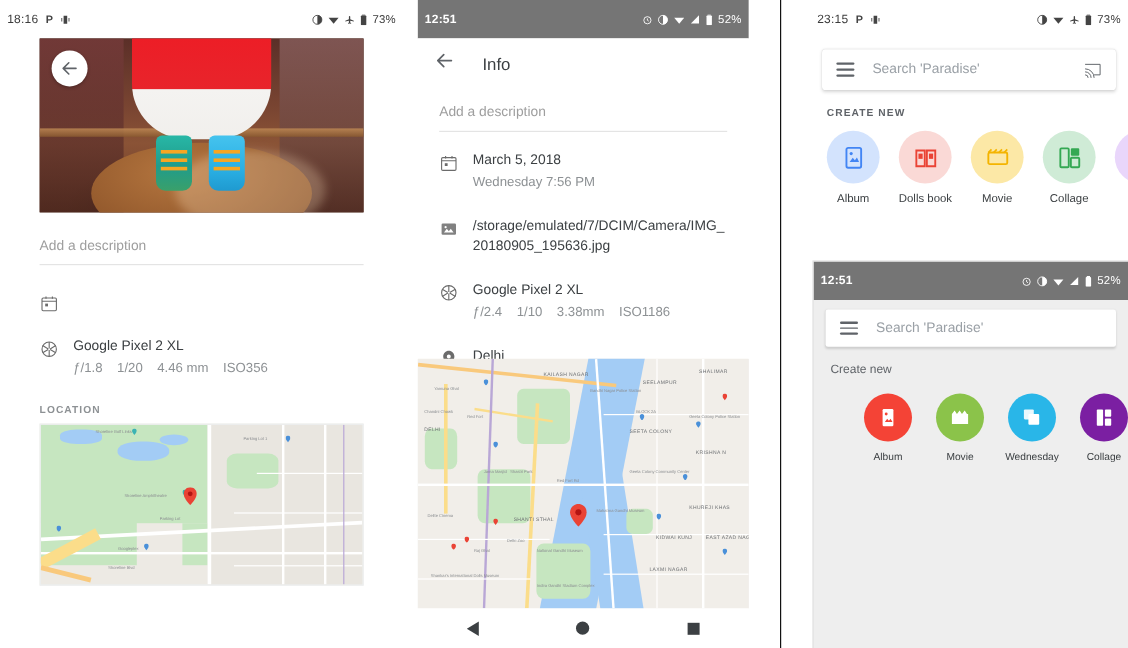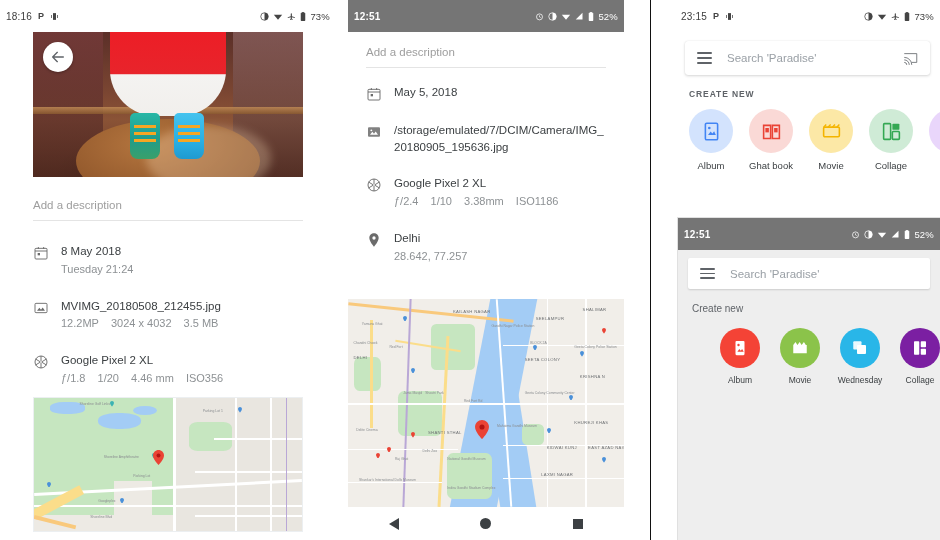--- a/index.html
+++ b/index.html
@@ -254,42 +254,22 @@
 
         <div class="info-row">
           <div class="info-ico">
             <svg viewBox="0 0 24 24">
                 <rect class="ico-stroke" x="3" y="5" width="18" height="16" rx="1.5"></rect>
                 <path class="ico-stroke" d="M3 9h18"></path>
                 <path class="ico-stroke" d="M8 3v3M16 3v3"></path>
                 <rect class="ico-fill" x="7" y="12" width="3.5" height="3.5"></rect>
               </svg>
           </div>
-          <div class="info-txt">
-            <div class="info-title">8 May 2018</div>
-            <div class="info-sub"><span>Tuesday 21:24</span></div>
-          </div>
-        </div>
-
-        <div class="info-row">
-          <div class="info-ico">
-            <svg viewBox="0 0 24 24">
-                <rect class="ico-stroke" x="3" y="5" width="18" height="14" rx="1.5"></rect>
-                <path class="ico-fill" d="M6 16l3.5-4.5 2.5 3 2.5-3.2L18 16z"></path>
-              </svg>
-          </div>
-          <div class="info-txt">
-            <div class="info-title">MVIMG_20180508_212455.jpg</div>
-            <div class="info-sub">
-              <span>12.2MP</span>
-              <span>3024 x 4032</span>
-              <span>3.5 MB</span>
-            </div>
-          </div>
-        </div>
+        </div>
+
 
         <div class="info-row">
           <div class="info-ico">
             <svg viewBox="0 0 24 24">
                 <circle class="ico-stroke" cx="12" cy="12" r="9"></circle>
                 <path class="ico-stroke" d="M12 3v8M12 21v-8M3.8 7.5l7 4.2M20.2 16.5l-7-4.2M20.2 7.5l-7 4.2M3.8 16.5l7-4.2"></path>
               </svg>
           </div>
           <div class="info-txt">
             <div class="info-title">Google Pixel 2 XL</div>
@@ -297,20 +277,21 @@
               <span>ƒ/1.8</span>
               <span>1/20</span>
               <span>4.46 mm</span>
               <span>ISO356</span>
             </div>
           </div>
         </div>
 
       </div>
 
+      <div class="section-label">LOCATION</div>
     </div>
 
     <div class="map map1-frame" id="map1">
       <div class="park" style="left:0;top:0;width:52%;height:62%;"></div>
       <div class="park" style="left:0;top:58%;width:30%;height:30%;"></div>
       <div class="park" style="left:44%;top:62%;width:16%;height:26%;"></div>
       <div class="water" style="left:6%;top:3%;width:13%;height:9%;border-radius:40%;"></div>
       <div class="water" style="left:24%;top:11%;width:16%;height:12%;border-radius:45%;"></div>
       <div class="water" style="left:37%;top:6%;width:9%;height:7%;border-radius:50%;"></div>
       <div class="block" style="left:52%;top:0;width:48%;height:100%;"></div>
@@ -388,37 +369,46 @@
             <path fill="#fff" d="M2 20 L20 2 L20 20 Z"></path>
           </svg>
         <svg width="6" height="9" viewBox="0 0 12 20">
             <rect x="3" y="0" width="6" height="2" fill="#fff"></rect>
             <rect x="1" y="2" width="10" height="18" rx="1.5" fill="#fff"></rect>
           </svg>
         <span class="sb-batt">52%</span>
       </div>
     </div>
 
+    <div class="appbar">
+      <div>
+        <svg class="arrow-svg" viewBox="0 0 24 24">
+            <path d="M20 12H4M4 12l7-7M4 12l7 7"></path>
+          </svg>
+      </div>
+      <div class="appbar-title">Info</div>
+    </div>
 
     <div class="p2-body">
       <div class="desc-field" style="margin-top:14px;">Add a description</div>
 
       <div class="info-list" style="margin-top:6px;">
 
         <div class="info-row">
           <div class="info-ico">
             <svg viewBox="0 0 24 24">
                 <rect class="ico-stroke" x="3" y="5" width="18" height="16" rx="1.5"></rect>
                 <path class="ico-stroke" d="M3 9h18"></path>
                 <path class="ico-stroke" d="M8 3v3M16 3v3"></path>
                 <rect class="ico-fill" x="7" y="12" width="3.5" height="3.5"></rect>
               </svg>
           </div>
           <div class="info-txt">
-            <div class="info-title">May 5, 2018</div>
+            <div class="info-title">March 5, 2018</div>
+            <div class="info-sub"><span>Wednesday 7:56 PM</span></div>
           </div>
         </div>
 
         <div class="info-row">
           <div class="info-ico">
             <svg viewBox="0 0 24 24">
                 <rect class="ico-fill" x="3" y="5" width="18" height="14" rx="1.5" opacity=".85"></rect>
                 <path fill="#fff" d="M6 16l3.5-4.5 2.5 3 2.5-3.2L18 16z"></path>
                 <circle cx="8" cy="9.5" r="1.4" fill="#fff"></circle>
               </svg>
@@ -646,21 +636,21 @@
 
       <div class="chip">
         <div class="chip-circle" style="background:#FAD9D6;">
           <svg viewBox="0 0 24 24">
             <path d="M3 5h8v15H3z" fill="none" stroke="#EA4335" stroke-width="1.8"></path>
             <path d="M13 5h8v15h-8z" fill="none" stroke="#EA4335" stroke-width="1.8"></path>
             <rect x="5" y="8" width="4" height="5" fill="#EA4335"></rect>
               <rect x="15" y="8" width="4" height="5" fill="#EA4335"></rect>
           </svg>
         </div>
-        <div class="chip-label">Ghat book</div>
+        <div class="chip-label">Dolls book</div>
       </div>
 
       <div class="chip">
         <div class="chip-circle" style="background:#FCE8A6;">
           <svg viewBox="0 0 24 24">
             <rect x="3" y="7" width="18" height="11" rx="1.4" fill="none" stroke="#F4B400" stroke-width="1.8"></rect>
             <path d="M3 7l3-3M8 7l3-3M13 7l3-3M18 7l3-3" stroke="#F4B400" stroke-width="1.6" fill="none"></path>
           </svg>
         </div>
         <div class="chip-label">Movie</div>

